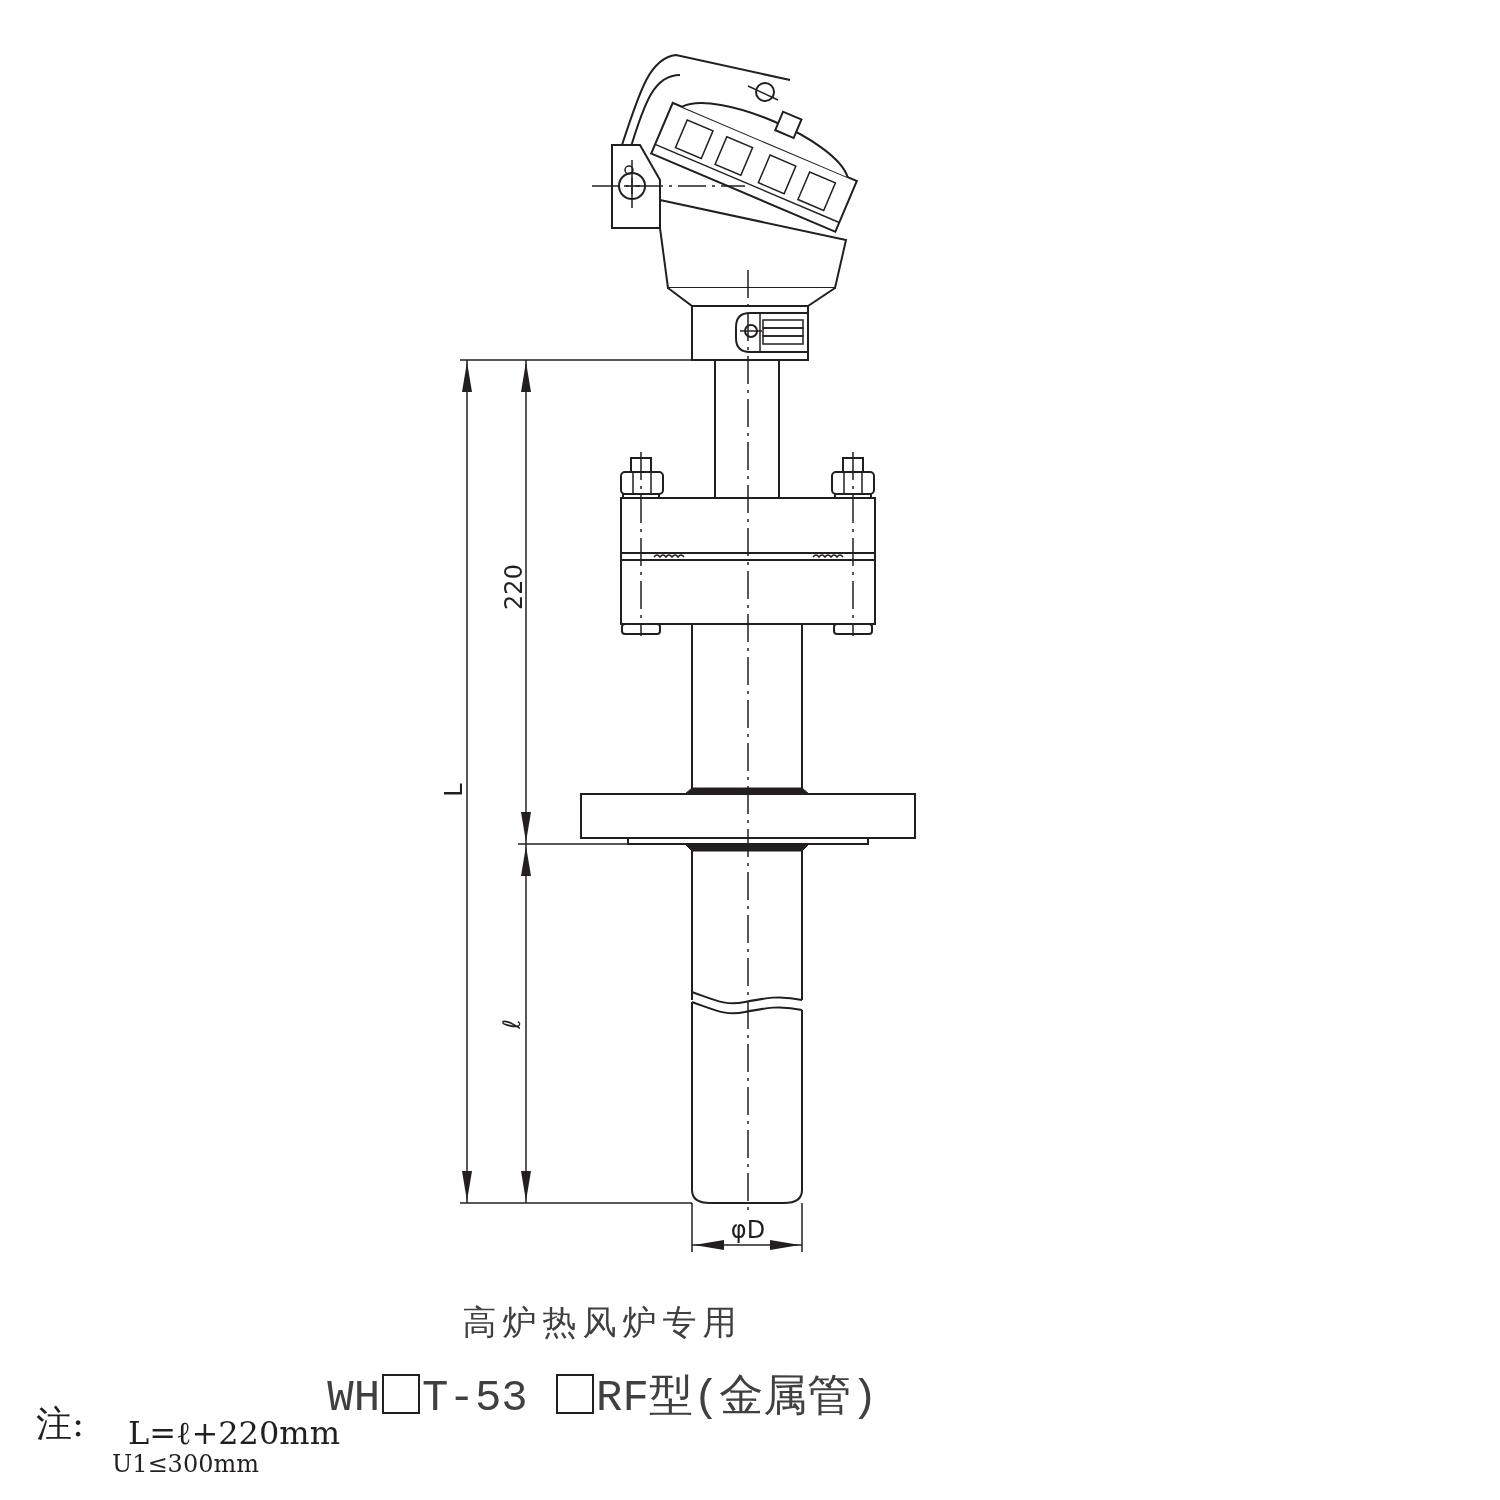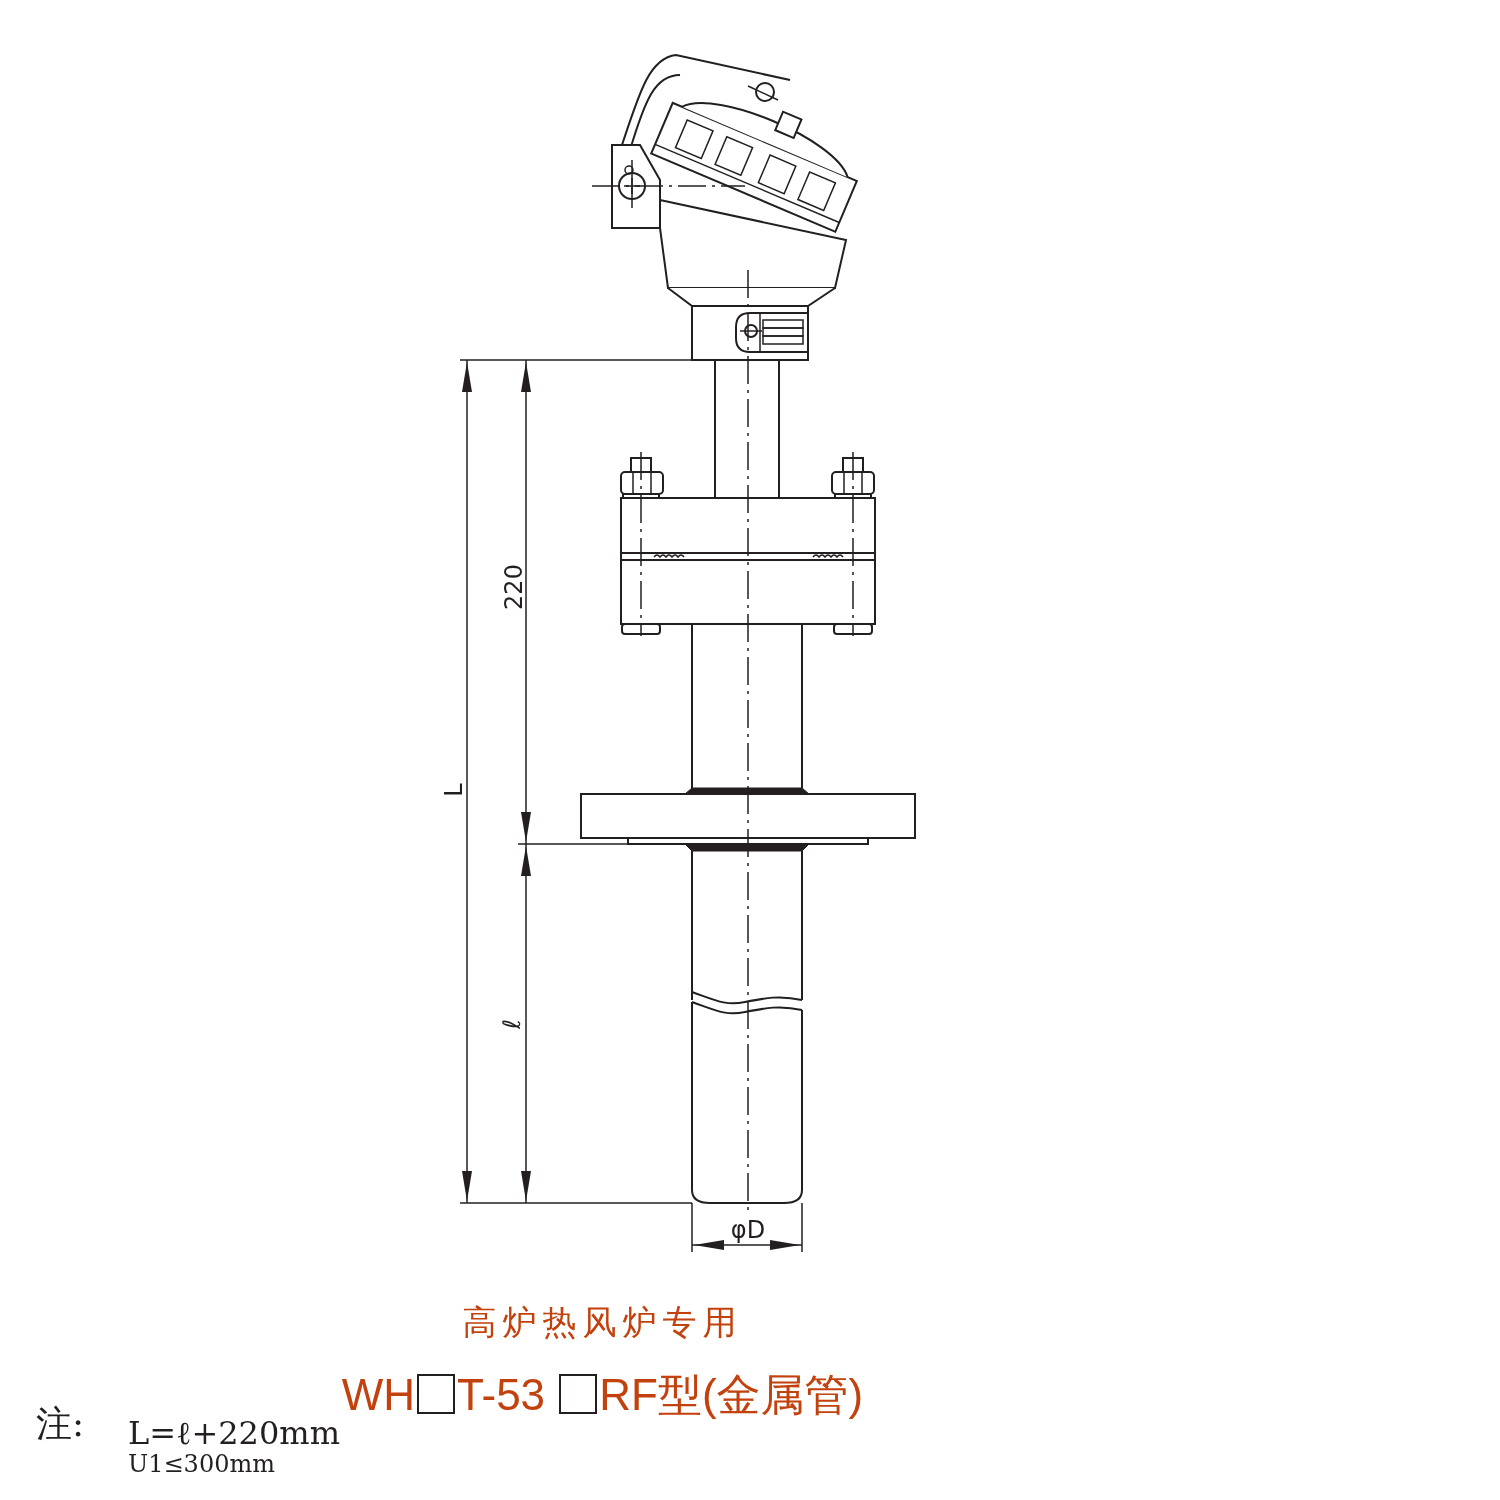--- a/index.html
+++ b/index.html
@@ -5,29 +5,29 @@
     html, body { margin: 0; padding: 0; background: #ffffff; }
     body { width: 1500px; height: 1500px; position: relative; overflow: hidden; }
     #drawing { position: absolute; left: 0; top: 0; width: 1500px; height: 1500px; }
     .ln { stroke: #231f20; stroke-width: 2; fill: none; }
     .thin { stroke: #231f20; stroke-width: 1.5; fill: none; }
     .wh { stroke: #231f20; stroke-width: 2; fill: #ffffff; }
     .cl { stroke: #231f20; stroke-width: 1.5; fill: none; stroke-dasharray: 28 6 3 6; }
     .arr { fill: #231f20; stroke: none; }
     .blk { fill: #231f20; stroke: #231f20; stroke-width: 1; }
     .dimtxt { font-family: "DejaVu Sans", sans-serif; font-size: 24px; fill: #231f20; }
-    .caption { position: absolute; left: 0; width: 1205px; text-align: center; color: #c2410c;
-               font-family: Liberation Sans, sans-serif; }
+    .caption { position: absolute; left: 0; width: 1205px; text-align: center; color: #404040;
+               font-family: Liberation Mono, monospace; }
     #caption-cn { top: 1300px; font-size: 34px; letter-spacing: 6px; }
     #caption-model { top: 1366px; font-size: 44px; text-align: center; }
     .box { display: inline-block; width: 34px; height: 36px; border: 2px solid #231f20; vertical-align: -4px; margin: 0 2px; }
     #note { position: absolute; left: 36px; top: 1400px; color: #231f20; font-family: "DejaVu Serif", serif; }
     #note-label { position: absolute; left: 0; top: 0; font-size: 36px; }
     #note-line1 { position: absolute; left: 92px; top: 14px; font-size: 32px; white-space: nowrap; }
-    #note-line2 { position: absolute; left: 92px; top: 50px; font-size: 24px; white-space: nowrap; }
+    #note-line2 { position: absolute; left: 76px; top: 50px; font-size: 24px; white-space: nowrap; }
   </style>
 </head>
 <body>
 
 <svg id="drawing" viewBox="0 0 1500 1500" xmlns="http://www.w3.org/2000/svg">
 
   <g>
 
     <path class="ln" d="M622,145 C640,90 650,58 676,55 L790,80"></path>
     <path class="ln" d="M630,150 C645,100 655,75 680,75"></path>

